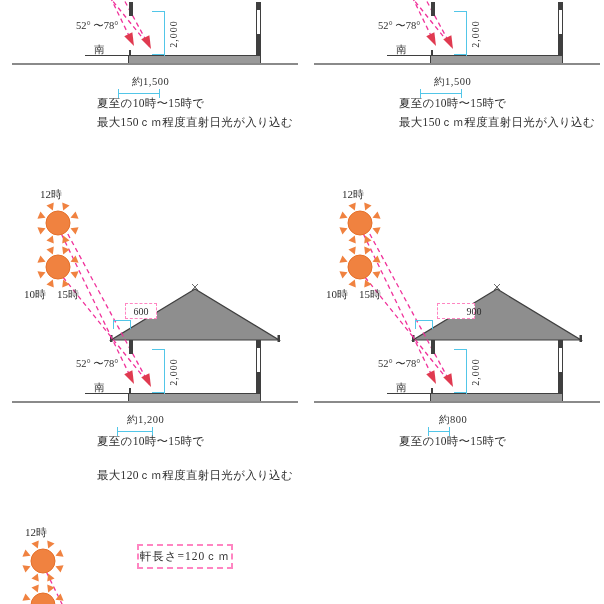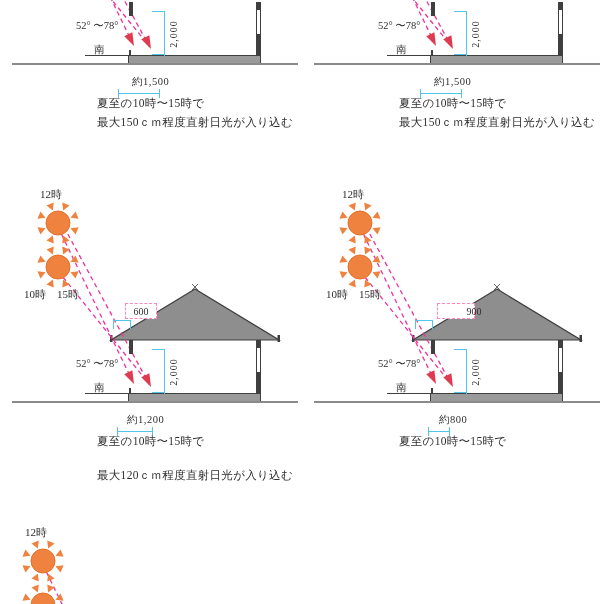--- a/index.html
+++ b/index.html
@@ -240,14 +240,15 @@
           <polygon points="48.166226336928716,94.47237368890237 54.5558719967576,99.5345893135412 47.22759155749513,102.57006246035718" fill="#f08240"></polygon>
           <polygon points="37.83377366307129,94.47237368890237 38.772408442504876,102.57006246035718 31.444128003242398,99.5345893135412" fill="#f08240"></polygon>
           <polygon points="30.527626311097627,87.16622633692872 25.465410686458796,93.5558719967576 22.429937539642815,86.22759155749513" fill="#f08240"></polygon>
           <polygon points="30.527626311097627,76.83377366307128 22.429937539642815,77.77240844250488 25.465410686458792,70.4441280032424" fill="#f08240"></polygon>
           <polygon points="37.833773663071284,69.52762631109763 31.444128003242376,64.46541068645881 38.77240844250487,61.429937539642815" fill="#f08240"></polygon>
           <polygon points="48.166226336928716,69.52762631109763 47.227591557495124,61.429937539642815 54.55587199675762,64.4654106864588" fill="#f08240"></polygon>
           <polygon points="55.472373688902366,76.83377366307128 60.53458931354119,70.44412800324238 63.570062460357185,77.77240844250487" fill="#f08240"></polygon>
         </g>
       </svg>
       <div class="abs" style="left: 25px; top: 2px; font-size: 11px;">12時</div>
+      <div class="abs eave-box" style="left: 137px; top: 21px; width: 96px; height: 25px;">軒長さ=120ｃｍ</div>
     </div>
   </div>
 
 </body></html>

